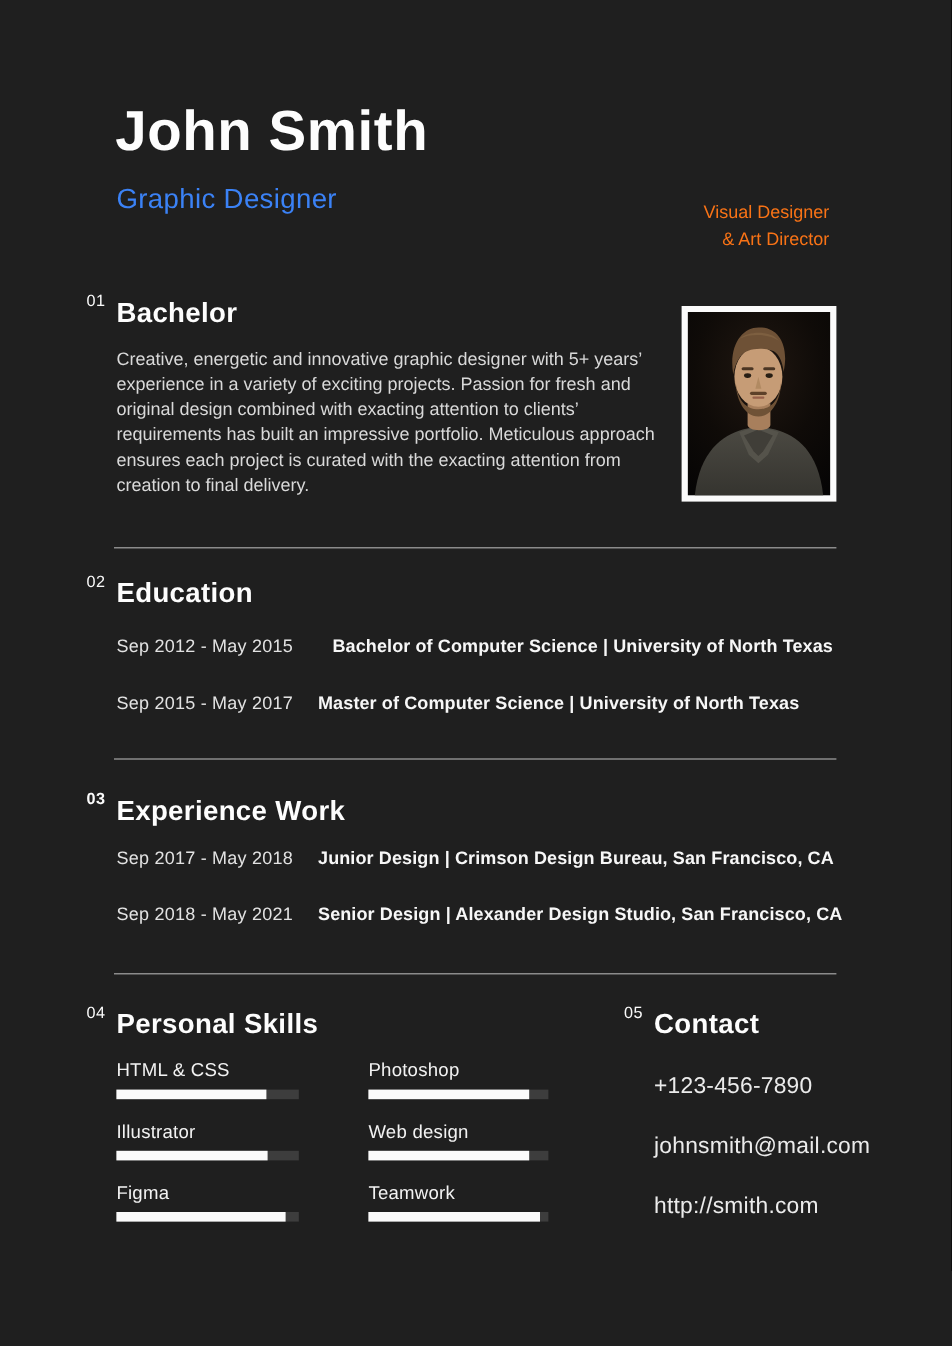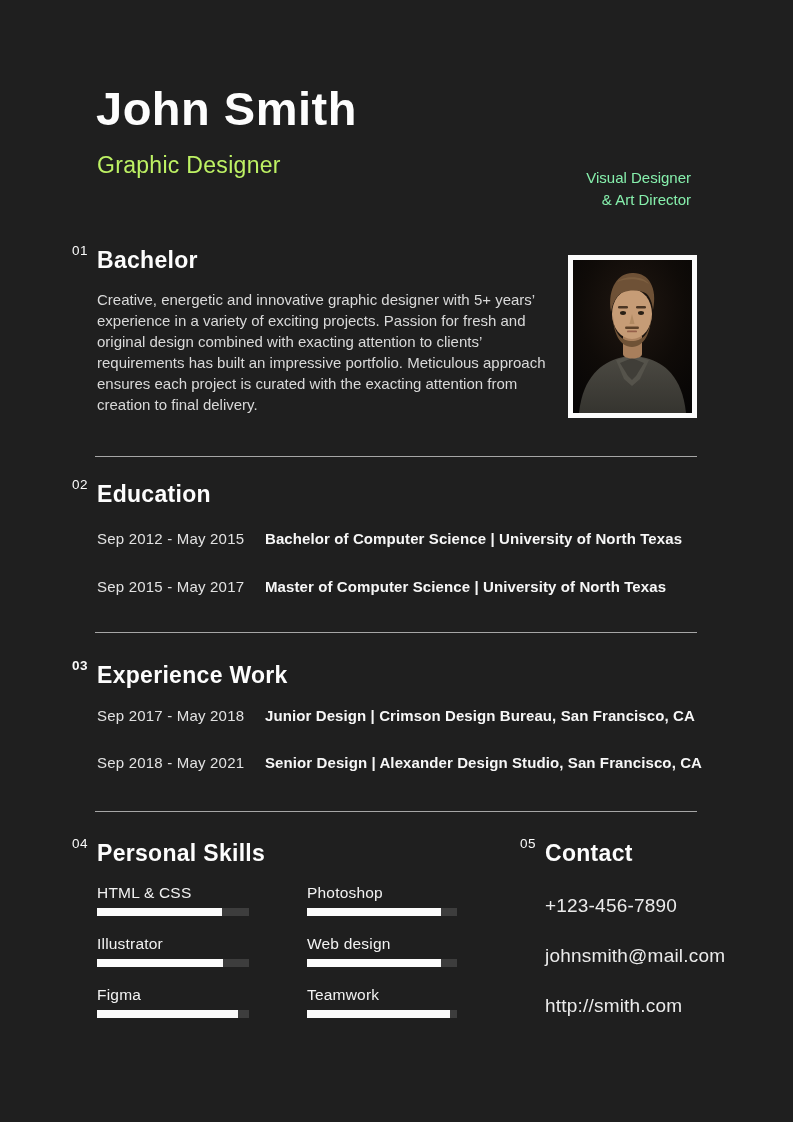--- a/index.html
+++ b/index.html
@@ -16,26 +16,26 @@
   .abs { position:absolute; }
 
   
   .name {
     left:96px; top:84px;
     font-size:47px; font-weight:bold; color:#fdfdfd;
     letter-spacing:0.5px; line-height:1.05;
   }
   .job-title {
     left:97px; top:152px;
-    font-size:23px; font-weight:400; color:#bef264;
+    font-size:23px; font-weight:400; color:#3b82f6;
     letter-spacing:0.3px;
   }
   .tagline {
     right:102px; top:167px;
-    font-size:15px; line-height:21.5px; color:#86efac;
+    font-size:15px; line-height:21.5px; color:#f97316;
     text-align:right;
   }
 
   
   .sec-num {
     font-size:13.5px; font-weight:400; color:#fafafa; letter-spacing:0.5px;
   }
   .sec-heading {
     font-size:23px; font-weight:bold; color:#fdfdfd; letter-spacing:0.3px;
   }
@@ -143,21 +143,21 @@
 
       <rect x="52" y="66.5" width="14" height="2.6" rx="1.3" fill="#5d4129"></rect>
       <rect x="54" y="70.5" width="10" height="1.8" rx="0.9" fill="#96604a"></rect>
     </svg>
   </div>
 
   <div class="abs divider" style="top:456px;"></div>
 
   <span class="abs sec-num" style="left:72px; top:477px;">02</span>
   <h2 class="abs sec-heading" style="left:97px; top:481px;text-align:right;">Education</h2>
-  <div class="abs row" style="left:97px; top:530px; width:620px;">
+  <div class="abs row" style="left:97px; top:530px; width:620px;gap:12px;">
     <span class="dates">Sep 2012 - May 2015</span>
     <span class="desc">Bachelor of Computer Science | University of North Texas</span>
   </div>
   <div class="abs row" style="left:97px; top:578px; width:620px;">
     <span class="dates">Sep 2015 - May 2017</span>
     <span class="desc">Master of Computer Science | University of North Texas</span>
   </div>
 
   <div class="abs divider" style="top:632px;"></div>
 

